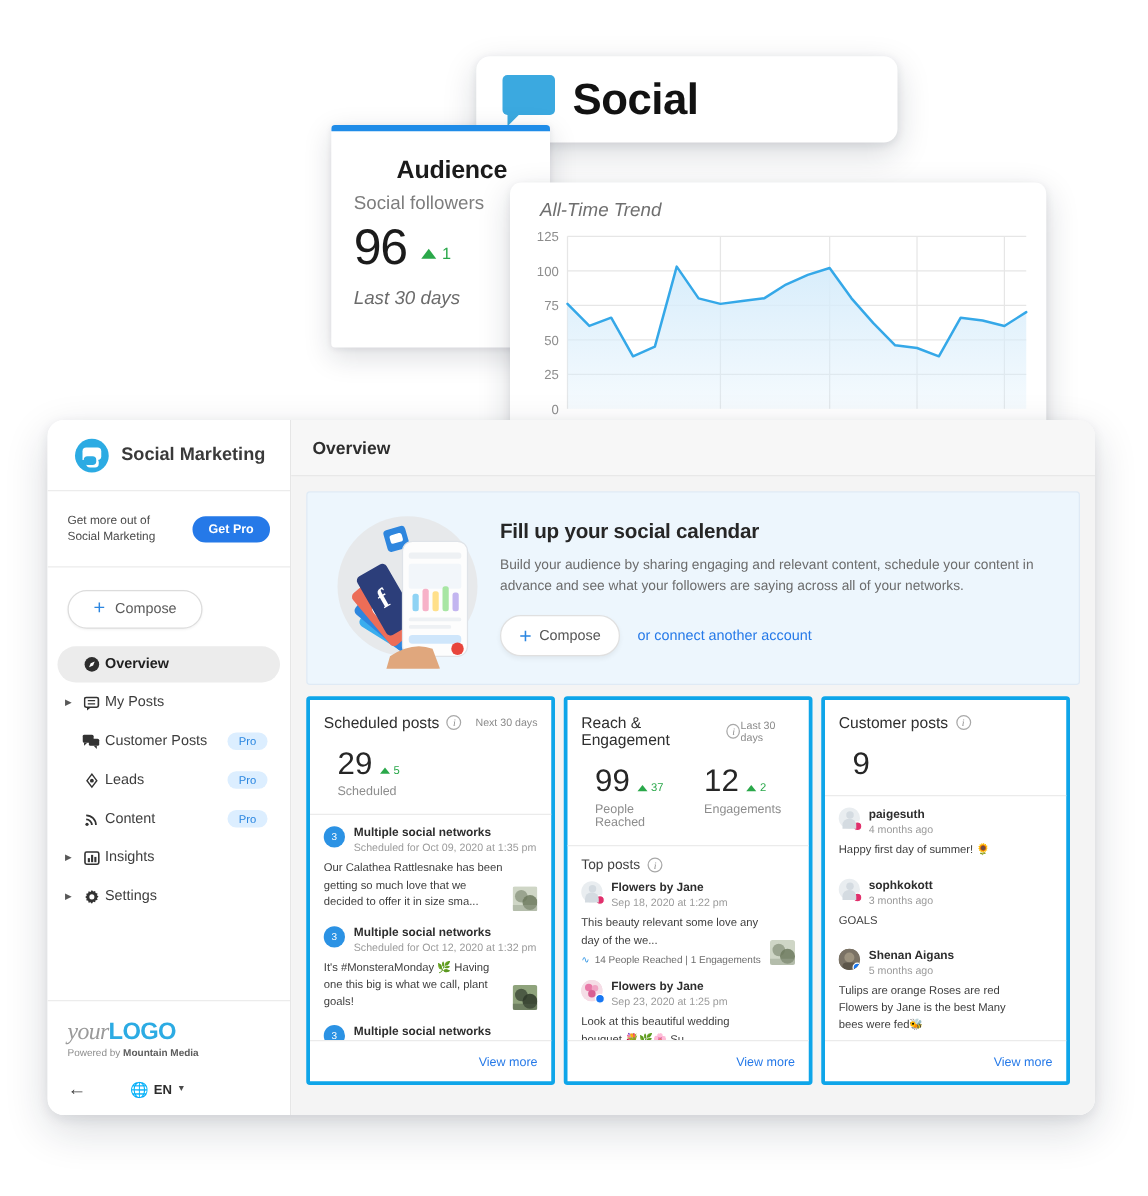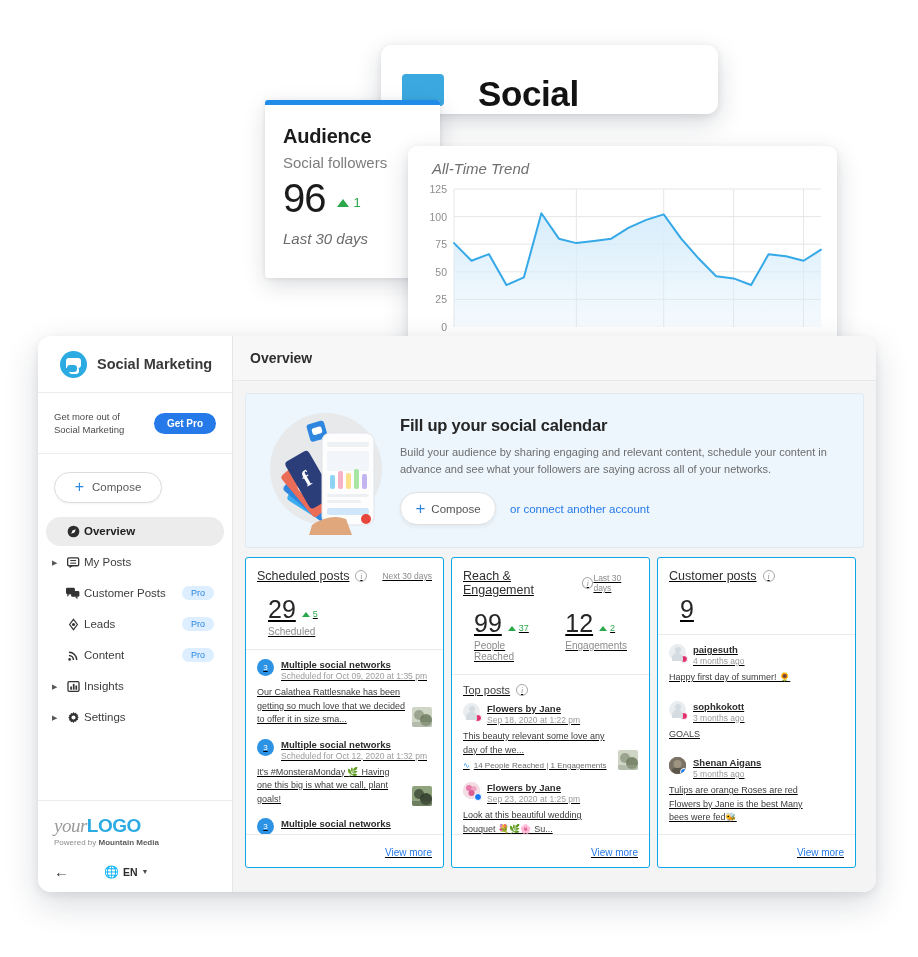--- a/index.html
+++ b/index.html
@@ -10,21 +10,21 @@
     overflow: hidden;
   }
   #stage { position: relative; width: 918px; height: 957px; }
 
   
   .social-pill {
     position: absolute; left: 381px; top: 45px;
     width: 337px; height: 69px;
     background: #fff; border-radius: 11px;
     box-shadow: 0 9px 26px rgba(20,30,50,.17), 0 2px 7px rgba(20,30,50,.09);
-    display: flex; align-items: flex-end; padding-left: 21px; gap: 34px;
+    display: flex; align-items: center; padding-left: 21px; gap: 14px;
   }
   .social-pill .sp-icon { width: 42px; height: 40px; position: relative; }
   .social-pill .sp-icon .bub {
     width: 42px; height: 32px; background: #3ba9e0; border-radius: 4px;
   }
   .social-pill .sp-icon .tail {
     position: absolute; left: 4px; top: 30px;
     width: 0; height: 0;
     border-left: 11px solid #3ba9e0;
     border-bottom: 11px solid transparent;
@@ -36,21 +36,21 @@
   
   .audience-card {
     position: absolute; left: 265px; top: 100px;
     width: 175px; height: 178px;
     background: #fff; border-radius: 3px;
     box-shadow: 0 7px 22px rgba(20,30,50,.15), 0 1px 5px rgba(20,30,50,.08);
     overflow: hidden;
   }
   .audience-card .accent { height: 5px; background: #1f8ce8; }
   .audience-card .body { padding: 20px 0 0 18px; }
-  .aud-title { font-size: 20px; font-weight: 700; color: #1b1b1b; letter-spacing: -.2px; }
+  .aud-title { font-size: 20px; font-weight: 700; color: #1b1b1b; letter-spacing: -.2px; text-align: center; }
   .aud-sub { font-size: 15px; color: #7d7d7d; margin-top: 6px; }
   .aud-row { display: flex; align-items: flex-end; gap: 11px; margin-top: 6px; }
   .aud-num { font-size: 40px; font-weight: 400; color: #1b1b1b; line-height: 1.05; letter-spacing: -1px; }
   .aud-delta { display: flex; align-items: center; gap: 5px; padding-bottom: 9px; }
   .tri-up {
     width: 0; height: 0;
     border-left: 6px solid transparent; border-right: 6px solid transparent;
     border-bottom: 8px solid #2aa84a;
   }
   .aud-delta-val { font-size: 13px; color: #2aa84a; }
@@ -190,22 +190,22 @@
     border-radius: 17px; display: flex; align-items: center; justify-content: center;
     gap: 6px; cursor: pointer; box-shadow: 0 2px 4px rgba(0,0,0,.06);
   }
   .banner-compose .plus { color: #2b86e0; font-size: 17px; line-height: 1; }
   .banner-compose .lbl { font-size: 11.5px; color: #555; }
   .connect-link { font-size: 11.5px; color: #2579e8; cursor: pointer; font-weight: 400; }
 
   
   .cards-row { display: flex; gap: 7px; margin-top: 9px; }
   .panel {
-    background: #fff; border: 1px solid #0ea5e9; border-radius: 3px;
-    width: 199px; height: 311px; display: flex; flex-direction: column; text-decoration: underline;
+    background: #fff; border: 3px solid #0ea5e9; border-radius: 3px;
+    width: 199px; height: 311px; display: flex; flex-direction: column;
   }
   .panel-head { padding: 11px 11px 0 11px; }
   .panel-head-top { display: flex; align-items: center; }
   .panel-title { font-size: 12.5px; color: #2f2f2f; font-weight: 400; }
   .info-i {
     width: 12px; height: 12px; border-radius: 50%; border: 1px solid #a8a8a8;
     color: #8e8e8e; font-size: 8px; display: inline-flex; align-items: center;
     justify-content: center; margin-left: 6px; cursor: pointer; font-style: italic;
     font-family: "Liberation Serif", serif;
   }

